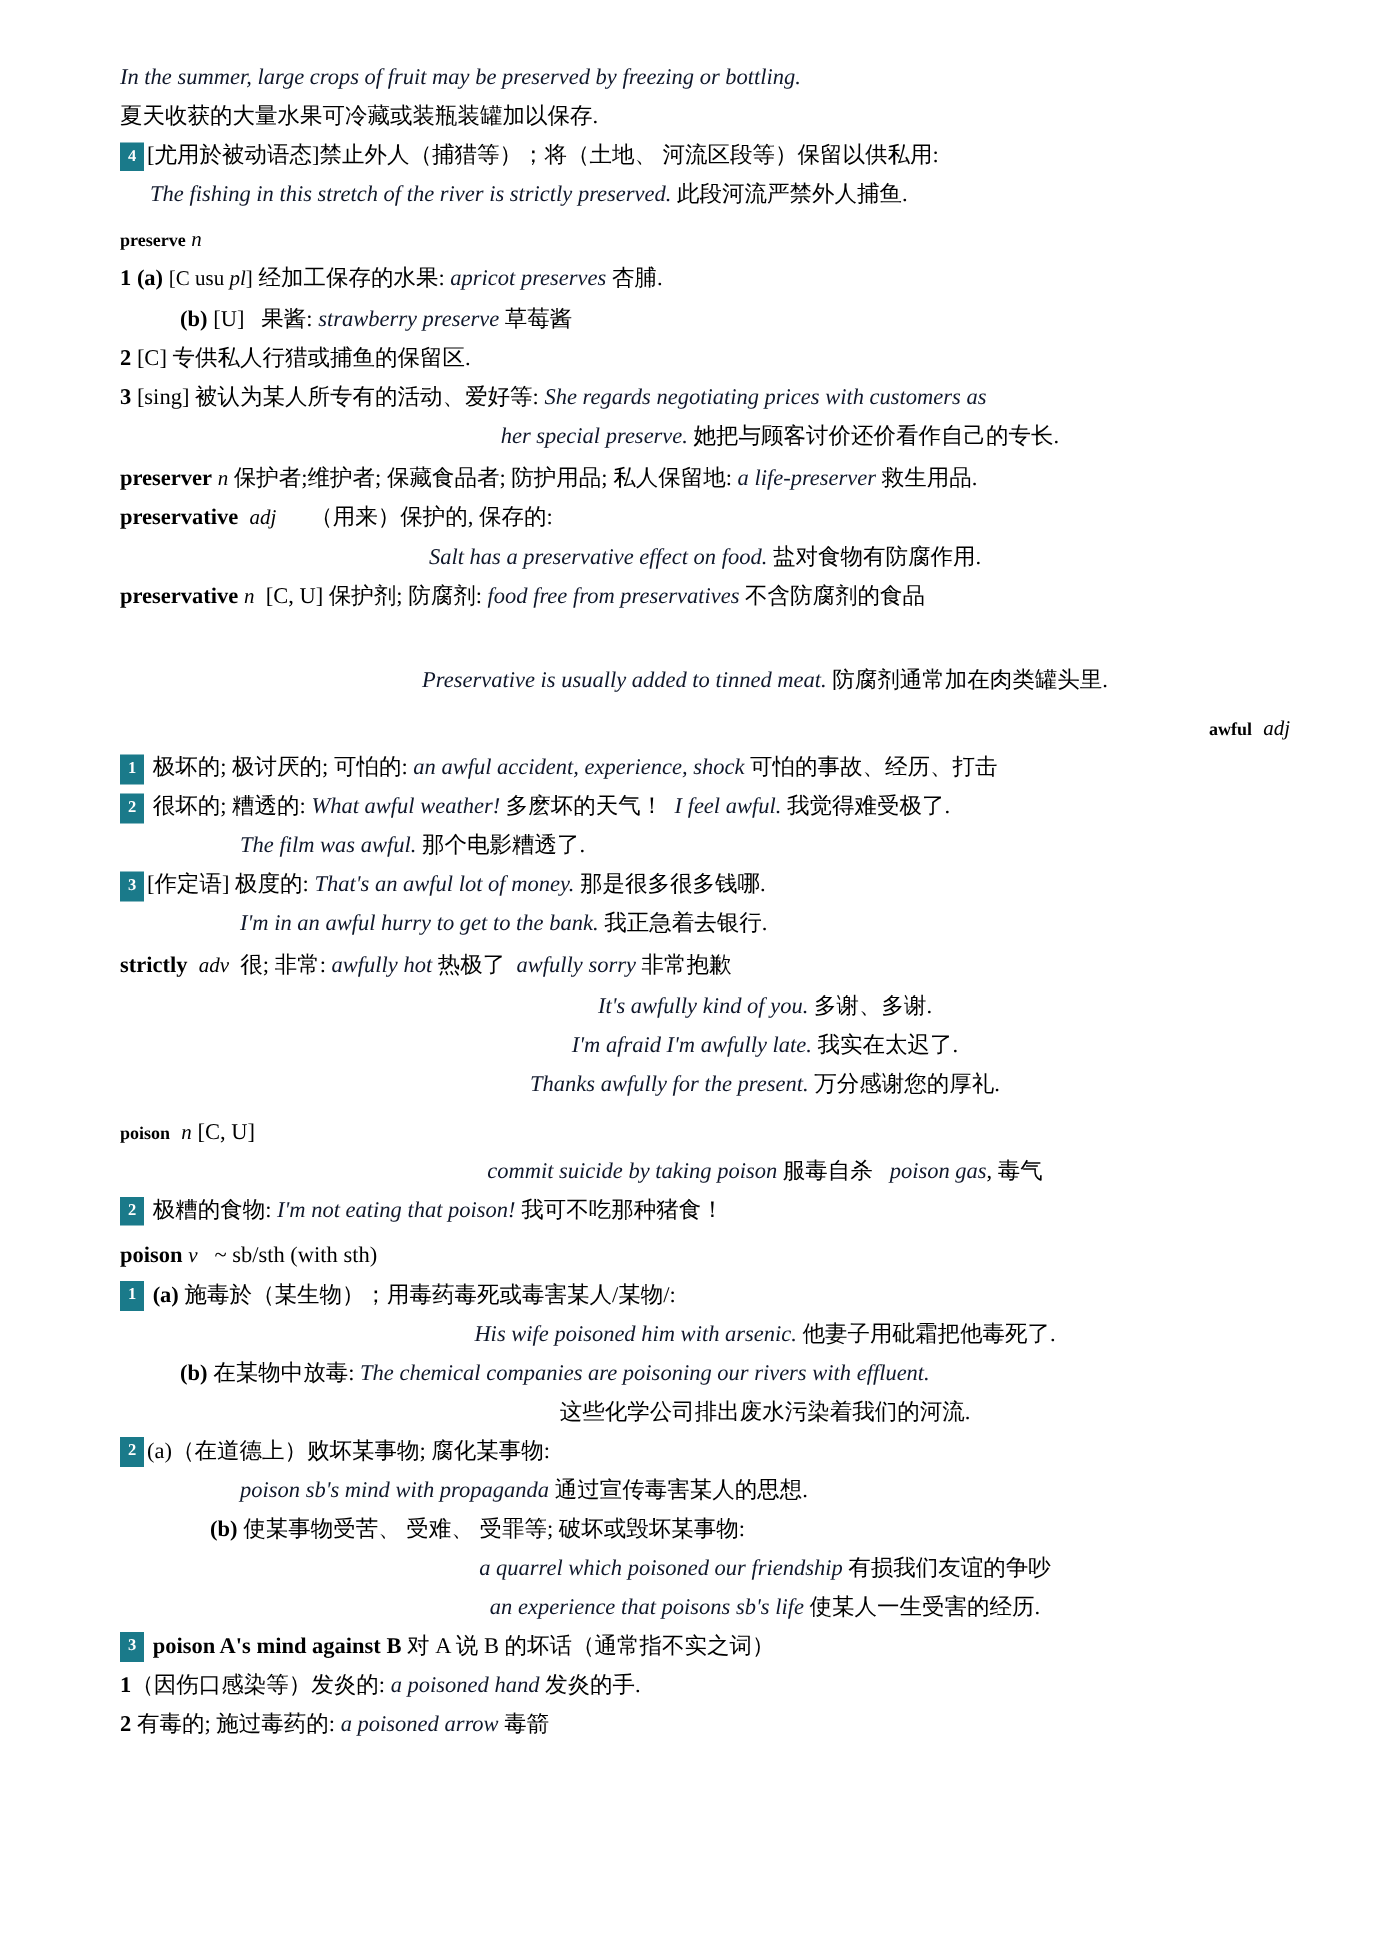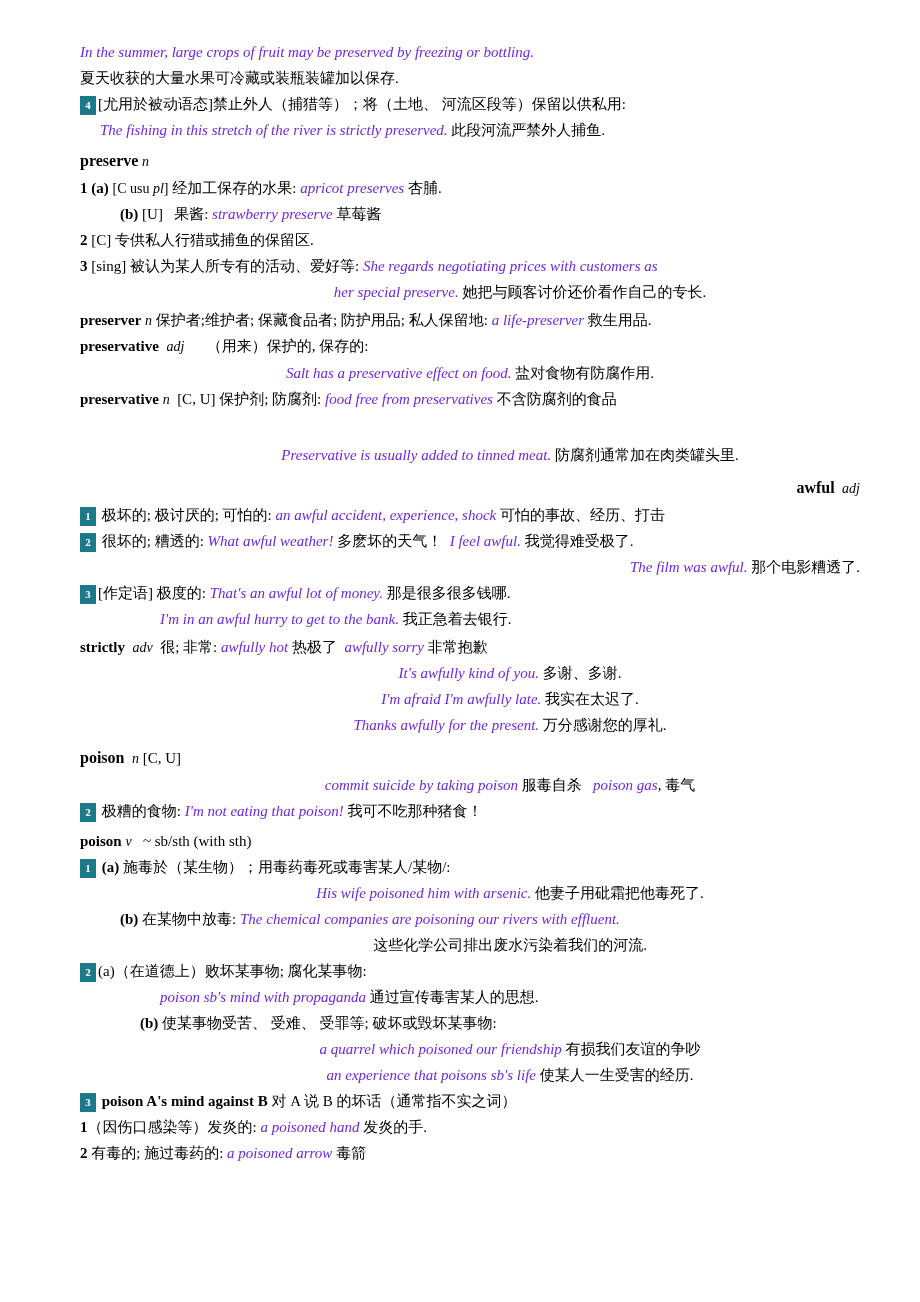--- a/index.html
+++ b/index.html
@@ -10,35 +10,35 @@
       color: #000;
       background: #fff;
       padding: 40px 60px 40px 80px;
       max-width: 920px;
     }
     .bold { font-weight: bold; }
     .entry-line { margin-bottom: 2px; }
     .indent1 { margin-left: 20px; }
     .indent2 { margin-left: 40px; }
     .indent3 { margin-left: 60px; }
-    .teal { color: #6d28d9; font-style: italic; }
+    .teal { color: #0f172a; font-style: italic; }
     .num-box {
       display: inline-block;
       background: #1a7a8a;
       color: #fff;
       font-size: 11px;
       font-weight: bold;
       padding: 1px 3px;
       margin-right: 2px;
       vertical-align: middle;
       min-width: 16px;
       text-align: center;
     }
     p { margin-bottom: 1px; }
-    .headword { font-weight: bold; font-size: 16px; }
+    .headword { font-weight: bold; font-size: 12px; }
     .pos { font-style: italic; font-weight: normal; font-size: 14px; }
     .grammar { font-size: 14px; }
   </style>
 </head>
 <body>
 
 <div>
 
   <p class="entry-line">
     <span class="teal">In the summer, large crops of fruit may be preserved by freezing or bottling.</span>
@@ -94,21 +94,21 @@
   <p class="entry-line" style="margin-top:8px;text-align:right;">
     <span class="headword">awful</span> &nbsp;<span class="pos">adj</span>
   </p>
 
   <p class="entry-line">
     <span class="num-box">1</span> 极坏的; 极讨厌的; 可怕的: <span class="teal">an awful accident, experience, shock</span> 可怕的事故、经历、打击
   </p>
   <p class="entry-line">
     <span class="num-box">2</span> 很坏的; 糟透的: <span class="teal">What awful weather!</span> 多麽坏的天气！ &nbsp;<span class="teal">I feel awful.</span> 我觉得难受极了.
   </p>
-  <p class="entry-line" style="text-align:right; margin-left:80px;">
+  <p class="entry-line" style="text-align:left; margin-left:80px;">
     <span class="teal">The film was awful.</span> 那个电影糟透了.
   </p>
   <p class="entry-line">
     <span class="num-box">3</span>[作定语] 极度的: <span class="teal">That's an awful lot of money.</span> 那是很多很多钱哪.
   </p>
   <p class="entry-line" style="text-align:left; margin-left:80px;">
     <span class="teal">I'm in an awful hurry to get to the bank.</span> 我正急着去银行.
   </p>
 
   <p class="entry-line" style="margin-top:4px;">

